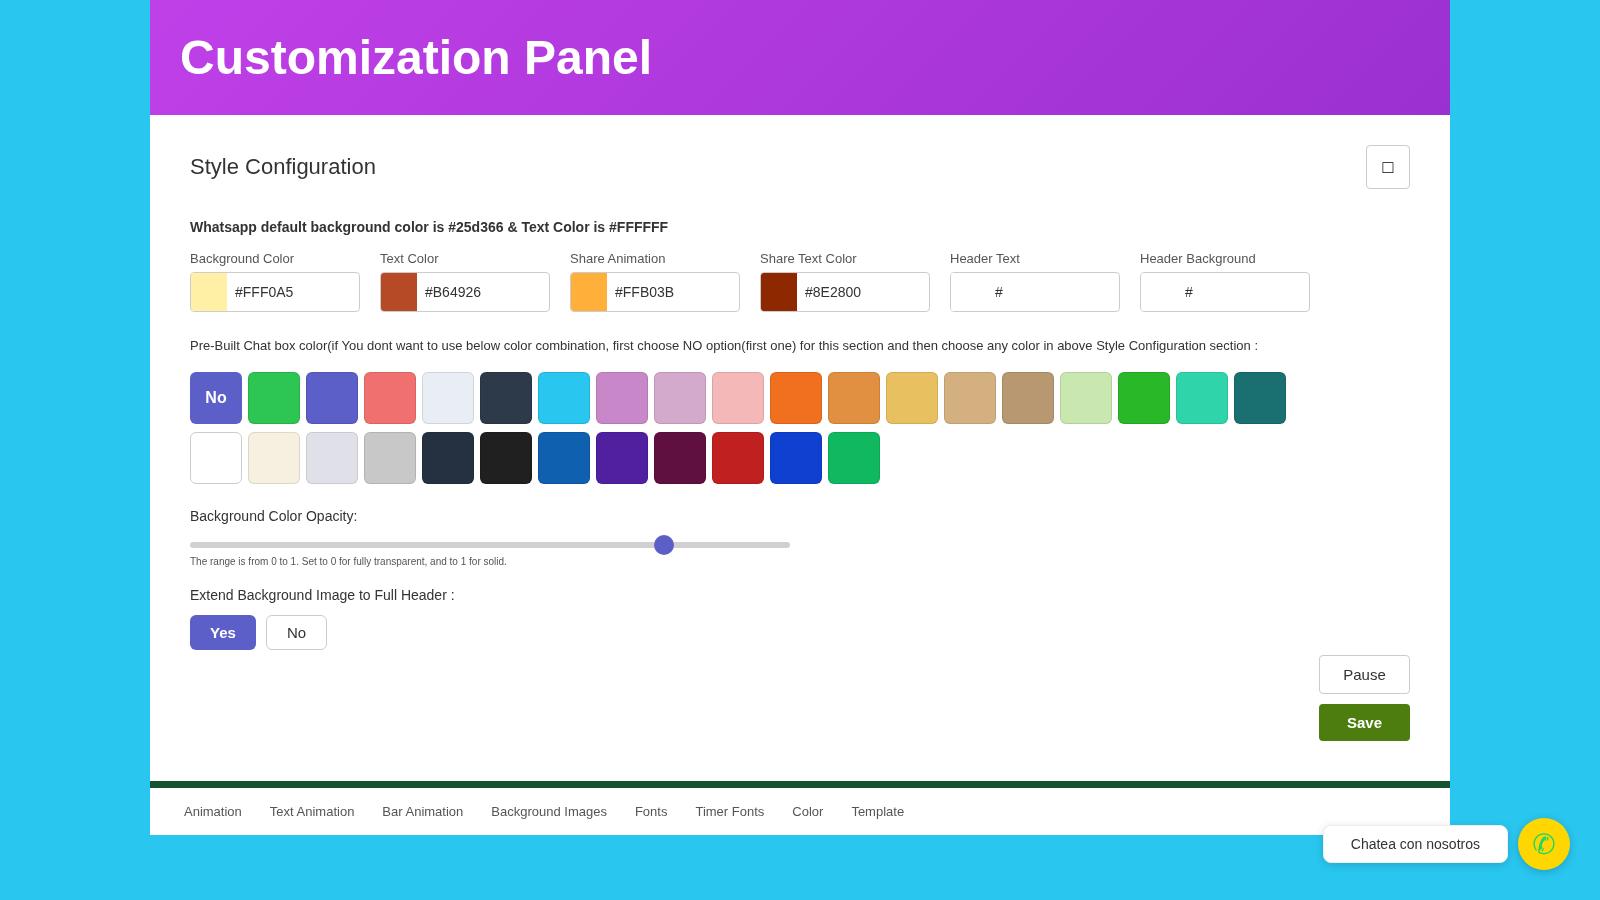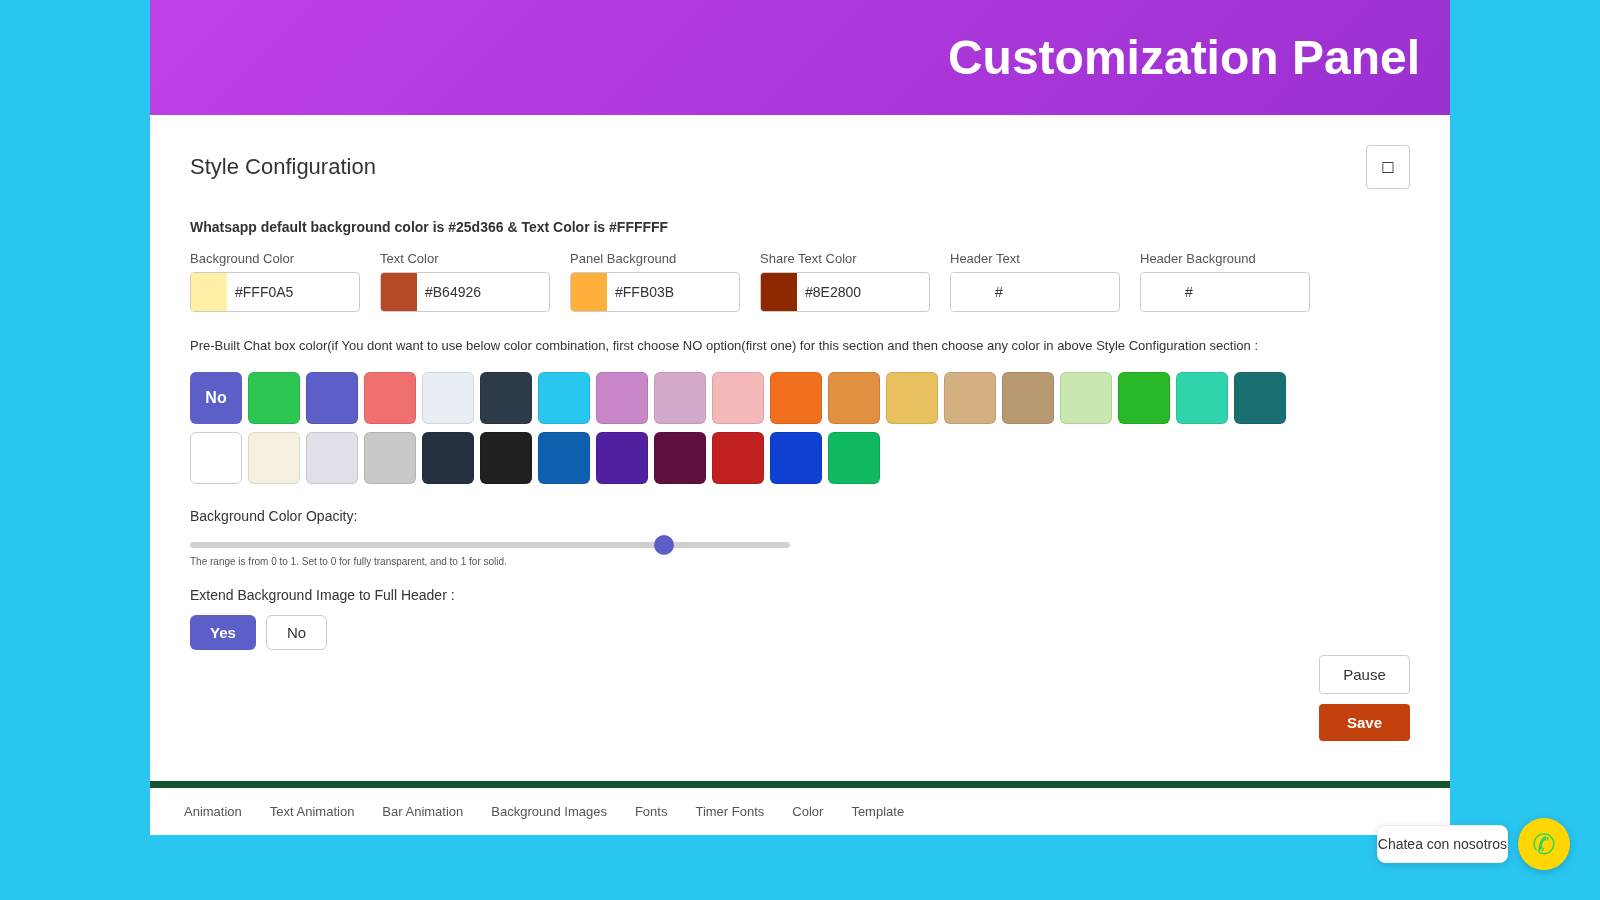--- a/index.html
+++ b/index.html
@@ -5,21 +5,21 @@
     * { box-sizing: border-box; margin: 0; padding: 0; }
     body {
       font-family: Arial, sans-serif;
       background-color: #29C6F0;
       min-height: 900px;
       width: 1600px;
     }
     .header-banner {
       background: linear-gradient(135deg, #C040E8, #9B30D0);
       padding: 30px;
-      text-align: right;
+      text-align: left;
       margin: 0 150px;
     }
     .header-banner h1 {
       color: white;
       font-size: 48px;
       font-weight: bold;
     }
     .main-panel {
       background: white;
       margin: 0 150px;
@@ -202,21 +202,21 @@
     .pause-btn {
       background: white;
       border: 1px solid #ccc;
       border-radius: 4px;
       padding: 10px 20px;
       font-size: 15px;
       cursor: pointer;
       color: #333;
     }
     .save-btn {
-      background: #c2410c;
+      background: #4d7c0f;
       color: white;
       border: none;
       border-radius: 4px;
       padding: 10px 28px;
       font-size: 15px;
       cursor: pointer;
       font-weight: bold;
     }
     .bottom-nav {
       position: absolute;
@@ -241,21 +241,21 @@
       bottom: 30px;
       right: 30px;
       display: flex;
       align-items: center;
       gap: 10px;
     }
     .chat-tooltip {
       background: white;
       border: 1px solid #eee;
       border-radius: 8px;
-      padding: 10px 0;
+      padding: 10px 27px;
       font-size: 14px;
       color: #333;
       box-shadow: 0 2px 8px rgba(0,0,0,0.15);
     }
     .chat-icon-btn {
       width: 52px;
       height: 52px;
       background: #FFD700;
       border-radius: 50%;
       display: flex;
@@ -296,21 +296,21 @@
         </div>
       </div>
       <div class="color-field-group">
         <div class="color-field-label">Text Color</div>
         <div class="color-input-wrapper">
           <div class="color-swatch" style="background-color: rgb(182, 73, 38);"></div>
           <input class="color-text-input" type="text" value="#B64926" style="">
         </div>
       </div>
       <div class="color-field-group">
-        <div class="color-field-label">Panel Background</div>
+        <div class="color-field-label">Share Animation</div>
         <div class="color-input-wrapper">
           <div class="color-swatch" style="background-color: rgb(255, 176, 59);"></div>
           <input class="color-text-input" type="text" value="#FFB03B" style="">
         </div>
       </div>
       <div class="color-field-group">
         <div class="color-field-label">Share Text Color</div>
         <div class="color-input-wrapper">
           <div class="color-swatch" style="background-color: rgb(142, 40, 0);"></div>
           <input class="color-text-input" type="text" value="#8E2800" style="">

